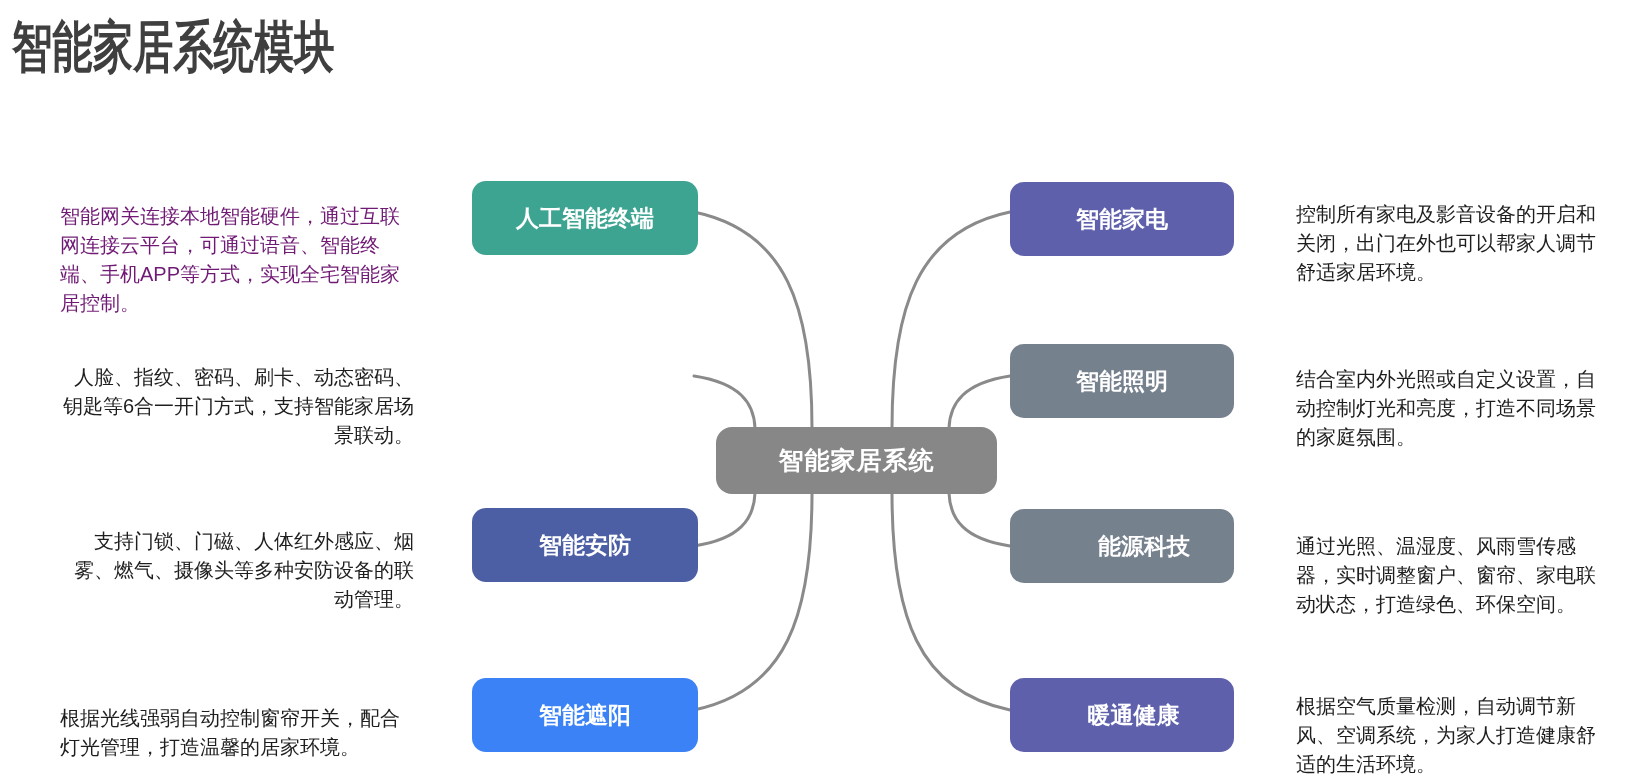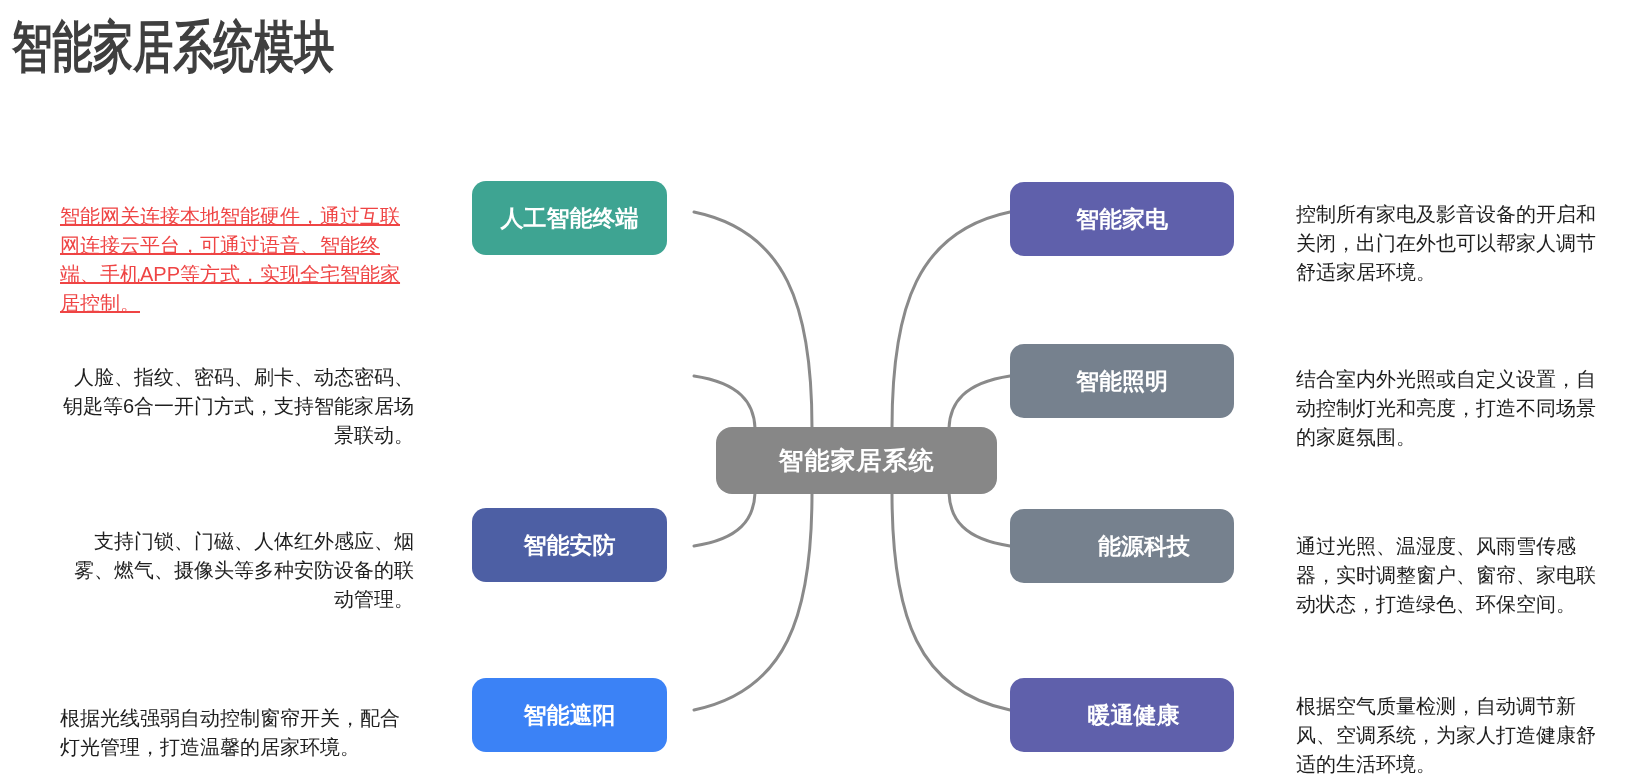--- a/index.html
+++ b/index.html
@@ -40,21 +40,21 @@
     z-index: 2;
     display: flex;
     align-items: center;
     justify-content: center;
     color: #ffffff;
     font-weight: bold;
     border-radius: 14px;
     box-sizing: border-box;
   }
   .branch-node {
-    width: 195px;
+    width: 226px;
     height: 74px;
     font-size: 23px;
   }
   .branch-node.right { width: 224px; }
   .central-node {
     left: 716px;
     top: 427px;
     width: 281px;
     height: 67px;
     font-size: 25px;
@@ -129,21 +129,21 @@
   <div id="rbox2" class="node branch-node right" style="background-color: rgb(118, 129, 142);">
     <span>智能照明</span>
   </div>
   <div id="rbox3" class="node branch-node right" style="background-color: rgb(118, 129, 142);">
     <span>能源科技</span>
   </div>
   <div id="rbox4" class="node branch-node right" style="background-color: rgb(95, 96, 171); padding-left: 23px;">
     <span>暖通健康</span>
   </div>
 
-  <p id="ldesc1" class="desc left-col align-left" style="color: #ef4444; text-decoration: underline;">智能网关连接本地智能硬件，通过互联网连接云平台，可通过语音、智能终端、手机APP等方式，实现全宅智能家居控制。</p>
+  <p id="ldesc1" class="desc left-col align-left" style="color: #701a75;">智能网关连接本地智能硬件，通过互联网连接云平台，可通过语音、智能终端、手机APP等方式，实现全宅智能家居控制。</p>
   <p id="ldesc2" class="desc left-col align-right" style="color: rgb(30, 30, 30);">人脸、指纹、密码、刷卡、动态密码、钥匙等6合一开门方式，支持智能家居场景联动。</p>
   <p id="ldesc4" class="desc left-col align-left" style="color: rgb(30, 30, 30);">根据光线强弱自动控制窗帘开关，配合灯光管理，打造温馨的居家环境。</p>
   <p id="ldesc3" class="desc left-col align-right" style="color: rgb(30, 30, 30);">支持门锁、门磁、人体红外感应、烟雾、燃气、摄像头等多种安防设备的联动管理。</p>
 
   <p id="rdesc1" class="desc right-col" style="color: rgb(30, 30, 30);">控制所有家电及影音设备的开启和关闭，出门在外也可以帮家人调节舒适家居环境。</p>
   <p id="rdesc2" class="desc right-col" style="color: rgb(30, 30, 30);">结合室内外光照或自定义设置，自动控制灯光和亮度，打造不同场景的家庭氛围。</p>
   <p id="rdesc3" class="desc right-col" style="color: rgb(30, 30, 30);">通过光照、温湿度、风雨雪传感器，实时调整窗户、窗帘、家电联动状态，打造绿色、环保空间。</p>
   <p id="rdesc4" class="desc right-col" style="color: rgb(30, 30, 30);">根据空气质量检测，自动调节新风、空调系统，为家人打造健康舒适的生活环境。</p>
 
 </div>

